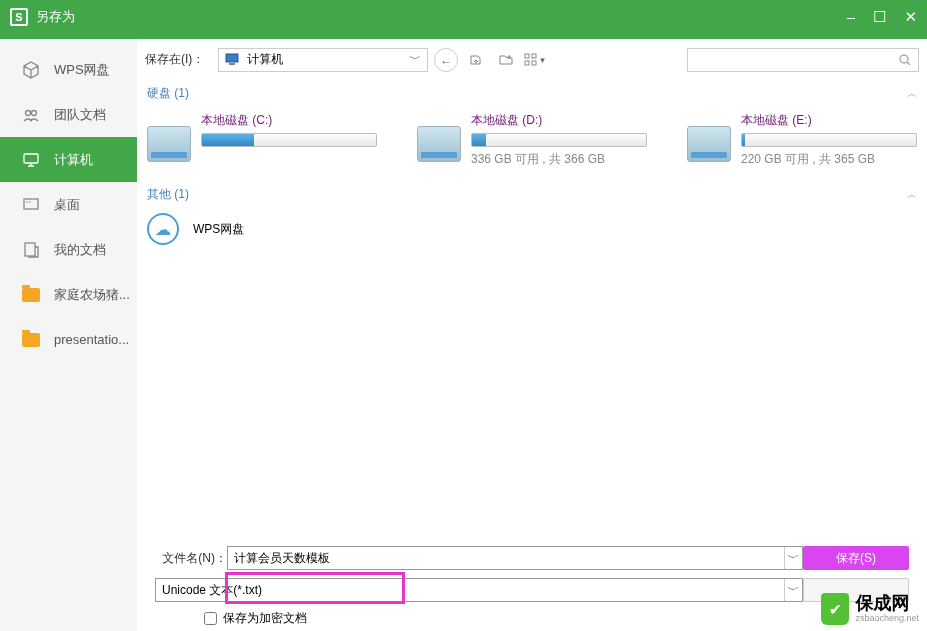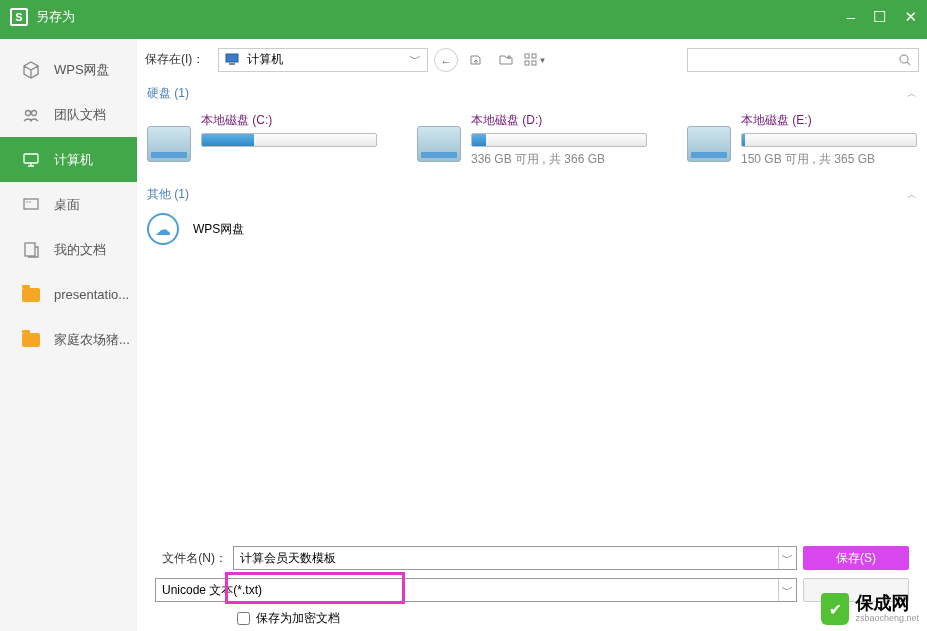--- a/index.html
+++ b/index.html
@@ -36,28 +36,28 @@
 .drive-ico::after{content:"";position:absolute;left:3px;right:3px;bottom:3px;height:6px;background:#5aa0d8;border-radius:1px}
 .drive-info{flex:1}
 .drive-name{color:#701a75;margin-bottom:4px}
 .drive-bar{height:14px;background:linear-gradient(#fdfdfd,#e8e8e8);border:1px solid #bdbdbd;border-radius:2px;margin-bottom:4px;position:relative;overflow:hidden}
 .drive-bar-fill{position:absolute;left:0;top:0;bottom:0;background:linear-gradient(#5fb1e6,#2e87c8)}
 .drive-cap{color:#888}
 .other-items{padding:6px 0}
 .cloud-item{display:flex;align-items:center;gap:14px}
 .cloud-ico{width:32px;height:32px;border:2.5px solid #4a9fd8;border-radius:50%;display:flex;align-items:center;justify-content:center;color:#4a9fd8;font-size:16px}
 .bottom{padding:8px 18px 4px;display:flex;flex-direction:column;gap:8px}
-.row{display:flex;align-items:center;gap:6px}
+.row{display:flex;align-items:center;}
 .row-label{width:72px;text-align:right;color:#333}
 .combo{flex:1;height:24px;border:0.5px solid #999;background:#fff;display:flex;align-items:center;padding:0 6px;position:relative}
 .combo .dd{position:absolute;right:0;top:0;bottom:0;width:18px;border-left:1px solid #ccc;display:flex;align-items:center;justify-content:center;color:#666}
 .save-btn{width:106px;height:24px;background:#d946ef;color:#fff;display:flex;align-items:center;justify-content:center;cursor:pointer;border-radius:2px}
 .cancel-btn{width:106px;height:24px;background:#f5f5f5;border:1px solid #ccc;display:flex;align-items:center;justify-content:center;cursor:pointer;border-radius:2px}
 .highlight-box{position:absolute;border:3px solid #e835c8;pointer-events:none}
-.enc-row{display:flex;align-items:center;gap:6px;margin-left:82px}
+.enc-row{display:flex;align-items:center;gap:6px;margin-left:49px}
 .folder-ico{width:18px;height:14px;background:#f5a623;border-radius:2px;position:relative}
 .folder-ico::before{content:"";position:absolute;top:-3px;left:0;width:8px;height:3px;background:#f5a623;border-radius:1px 1px 0 0}
 .watermark{position:absolute;right:8px;bottom:6px;display:flex;align-items:center;gap:6px}
 .wm-badge{width:28px;height:32px;background:#52c234;border-radius:4px 4px 6px 6px;display:flex;align-items:center;justify-content:center;color:#fff;font-size:16px}
 .wm-text{display:flex;flex-direction:column;line-height:1.1}
 .wm-main{font-size:18px;color:#000000;font-weight:700}
 .wm-sub{font-size:9px;color:#999}
 svg{display:block}
 </style>
 </head>
@@ -119,27 +119,27 @@
             <rect x="3" y="2" width="10" height="13" fill="none" stroke="#888" stroke-width="1.3"></rect>
             <path d="M13 6 L16 6 L16 16 L6 16" fill="none" stroke="#888" stroke-width="1.3"></path>
           </svg>
         </span>
       <span class="side-label">我的文档</span>
     </div>
     <div class="side-item">
       <span class="side-ico">
           <span class="folder-ico"></span>
         </span>
+      <span class="side-label">家庭农场猪...</span>
+    </div>
+    <div class="side-item">
+      <span class="side-ico">
+          <span class="folder-ico"></span>
+        </span>
       <span class="side-label">presentatio...</span>
-    </div>
-    <div class="side-item">
-      <span class="side-ico">
-          <span class="folder-ico"></span>
-        </span>
-      <span class="side-label">家庭农场猪...</span>
     </div>
   </div>
 
   <div class="main">
     <div class="toolbar">
       <span class="tl-label">保存在(I)：</span>
       <div class="loc-select">
         <svg width="16" height="14">
             <rect x="1" y="1" width="12" height="8" fill="#3b7bc9" stroke="#2a5a99"></rect>
             <rect x="4" y="10" width="6" height="2" fill="#888"></rect>
@@ -203,21 +203,21 @@
             <div class="drive-cap">336 GB 可用 , 共 366 GB</div>
           </div>
         </div>
         <div class="drive">
           <div class="drive-ico"></div>
           <div class="drive-info">
             <div class="drive-name">本地磁盘 (E:)</div>
             <div class="drive-bar">
                 <div class="drive-bar-fill" style="width:2%"></div>
               </div>
-            <div class="drive-cap">150 GB 可用 , 共 365 GB</div>
+            <div class="drive-cap">220 GB 可用 , 共 365 GB</div>
           </div>
         </div>
       </div>
 
       <div class="section-hdr">
         <span>其他 (1)</span>
         <span class="chev">︿</span>
       </div>
       <div class="other-items">
         <div class="cloud-item">

